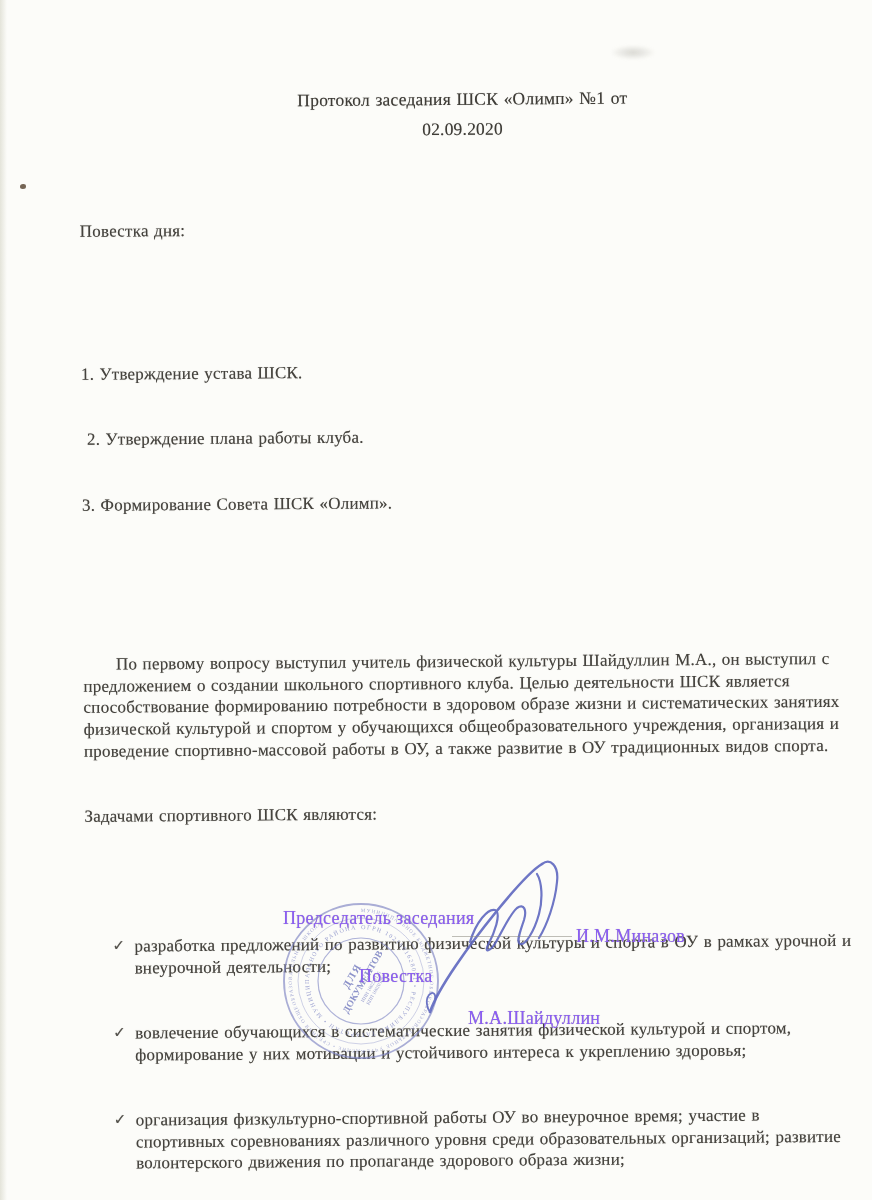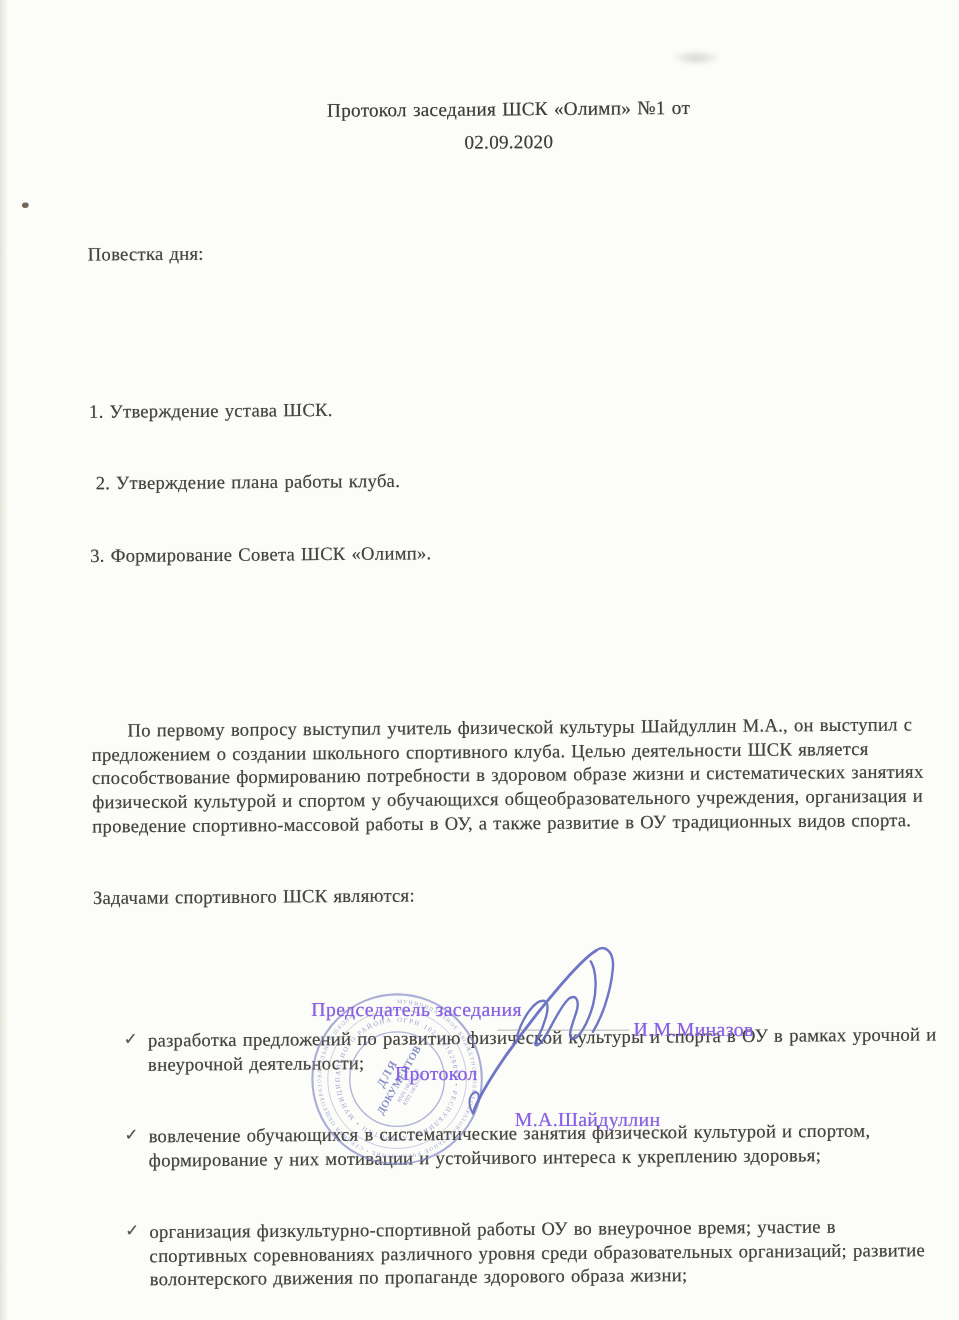--- a/index.html
+++ b/index.html
@@ -138,19 +138,19 @@
         <path d="M12,162 C20,138 52,94 78,62 C95,41 114,20 124,14" stroke-width="2.6"></path>
         <path d="M52,92 C58,72 70,58 77,60 C84,63 76,84 70,95 C66,103 72,102 78,92 C86,78 92,64 99,58 C106,53 109,60 106,70 C102,82 98,92 102,94 C107,96 116,82 121,64 C125,49 124,32 119,24" stroke-width="2.2"></path>
         <path d="M124,14 C132,8 141,15 139,32 C137,53 129,75 121,88" stroke-width="2.2"></path>
       </g>
     </svg>
 
     <span class="sig-label chairman-label">Председатель заседания</span>
     <span class="sig-underline"></span>
     <span class="sig-name chairman-name">И.М.Миназов</span>
 
-    <span class="sig-label secretary-label">Протокол</span>
+    <span class="sig-label secretary-label">Повестка</span>
     <span class="sig-name secretary-name">М.А.Шайдуллин</span>
   </div>
 
   <div class="title-smudge"></div>
   <div class="speck"></div>
 </div>
 
 </body></html>

